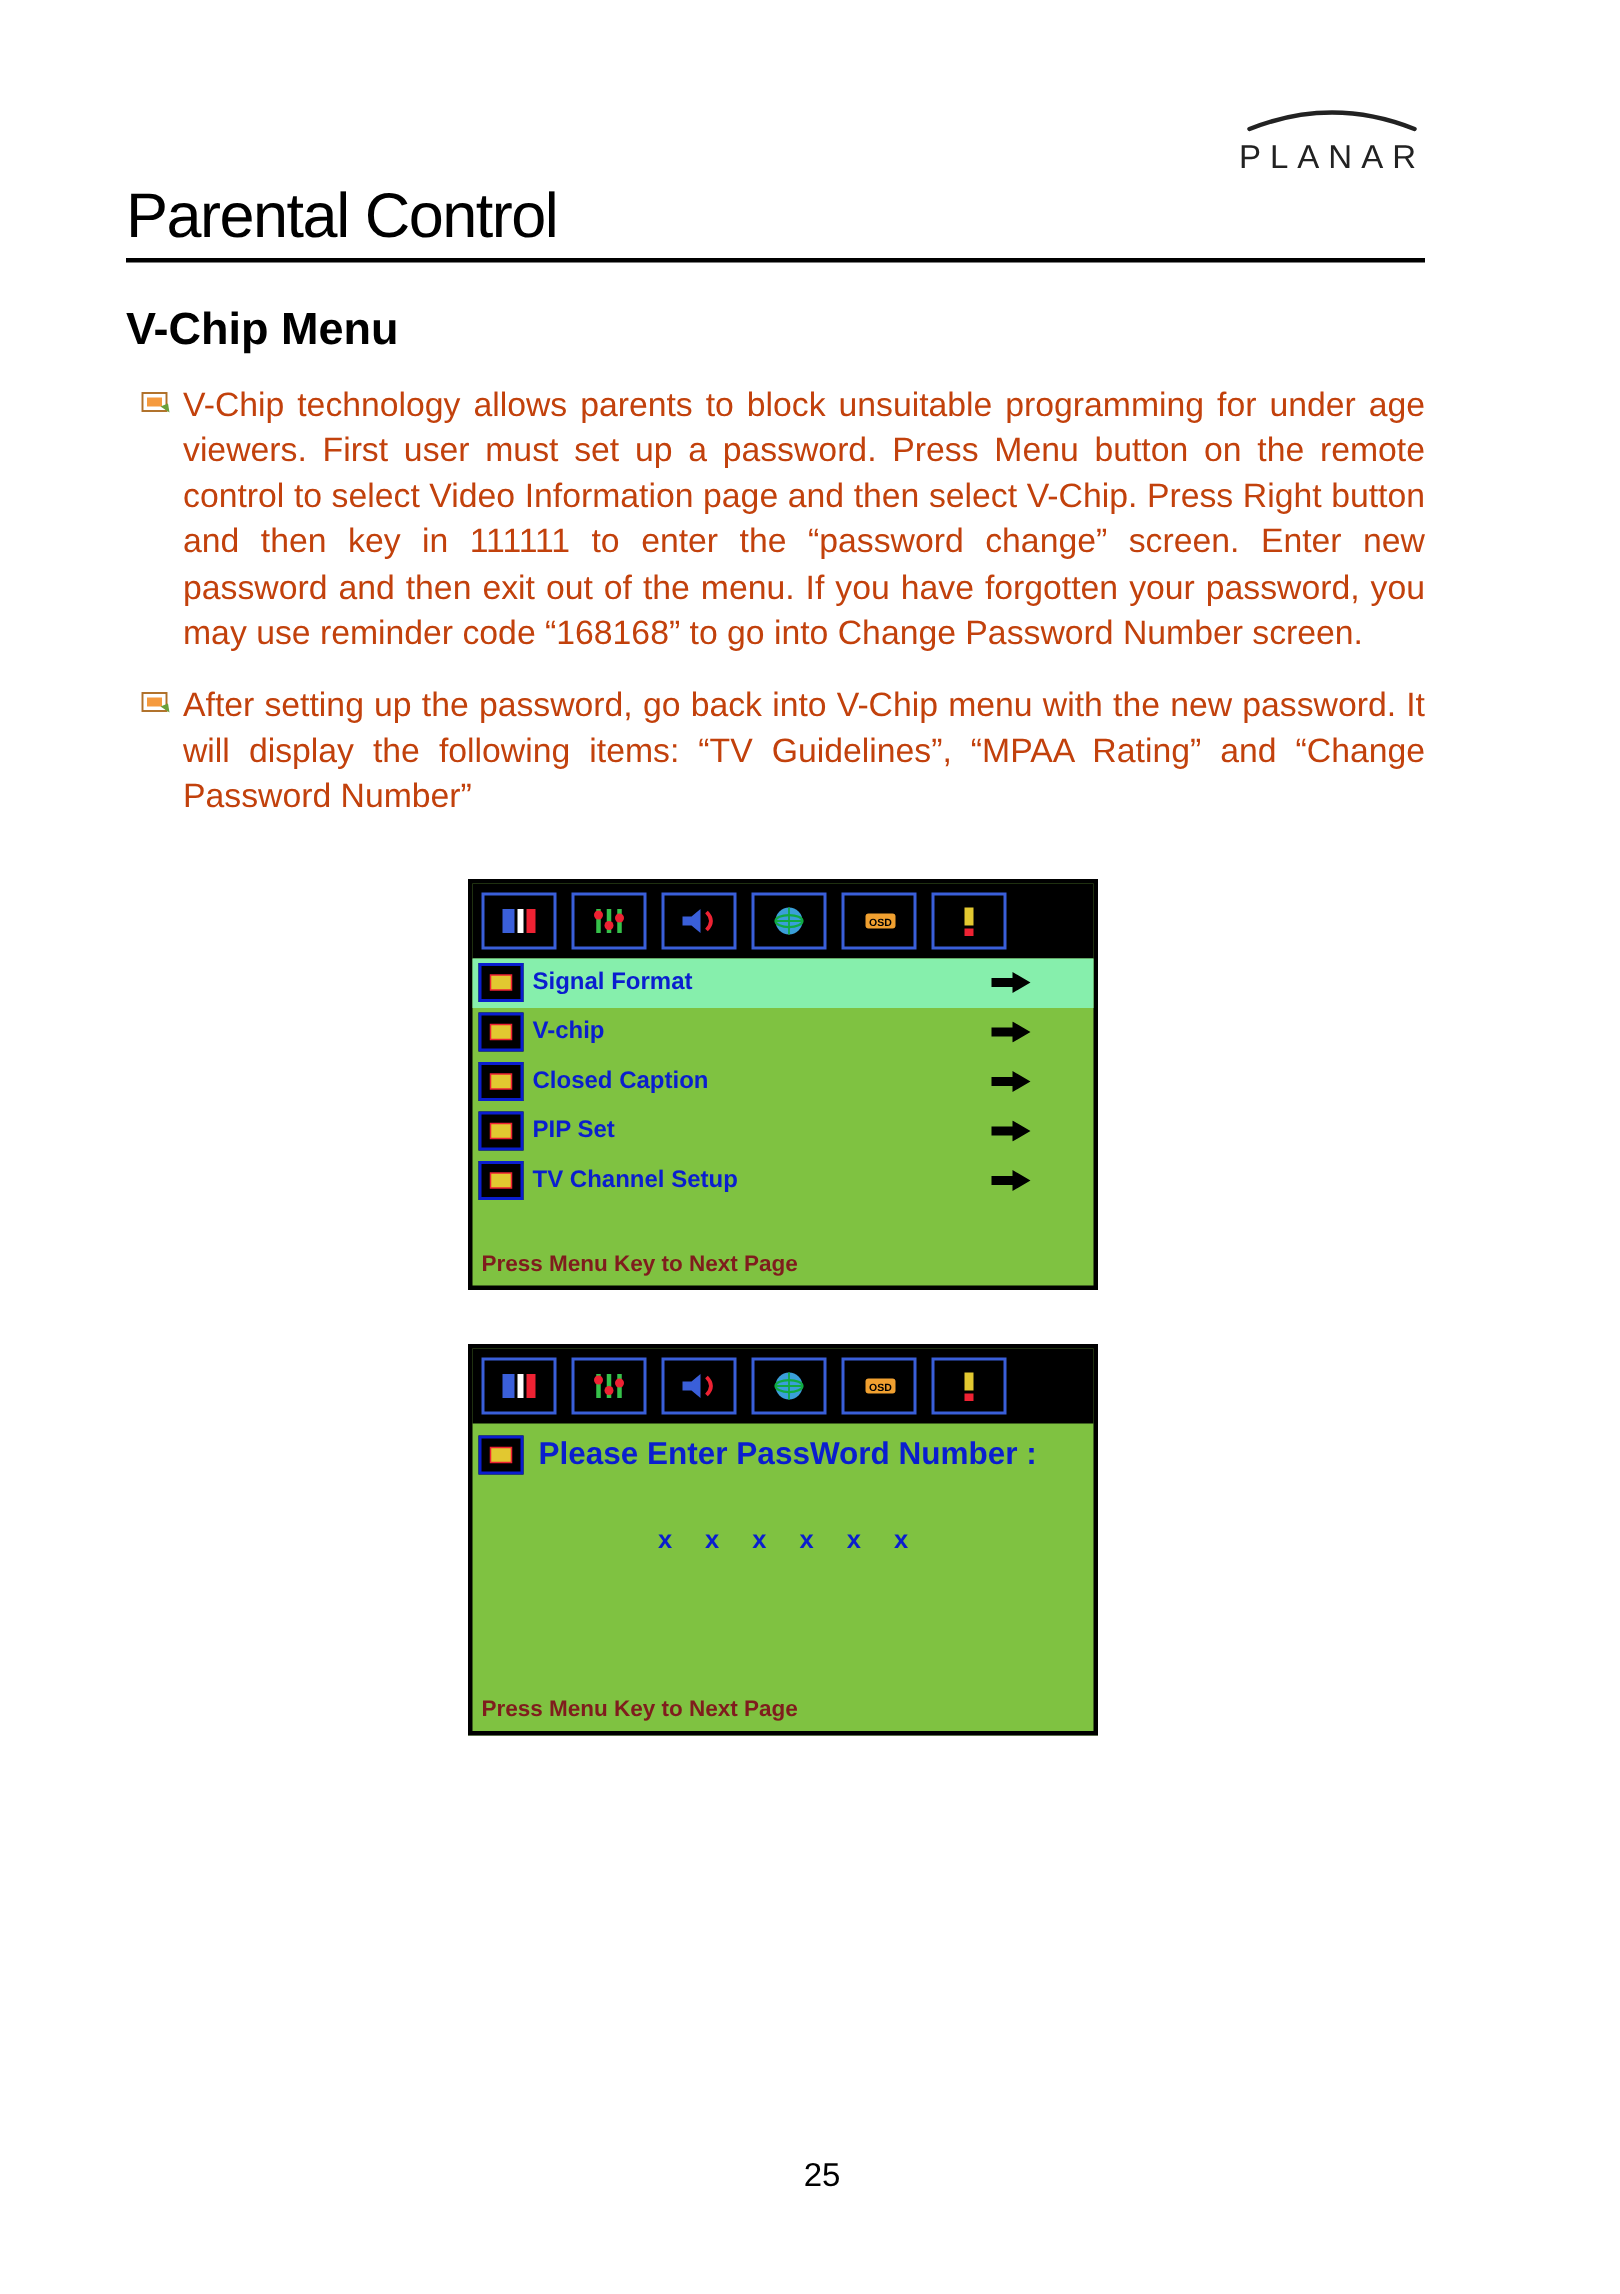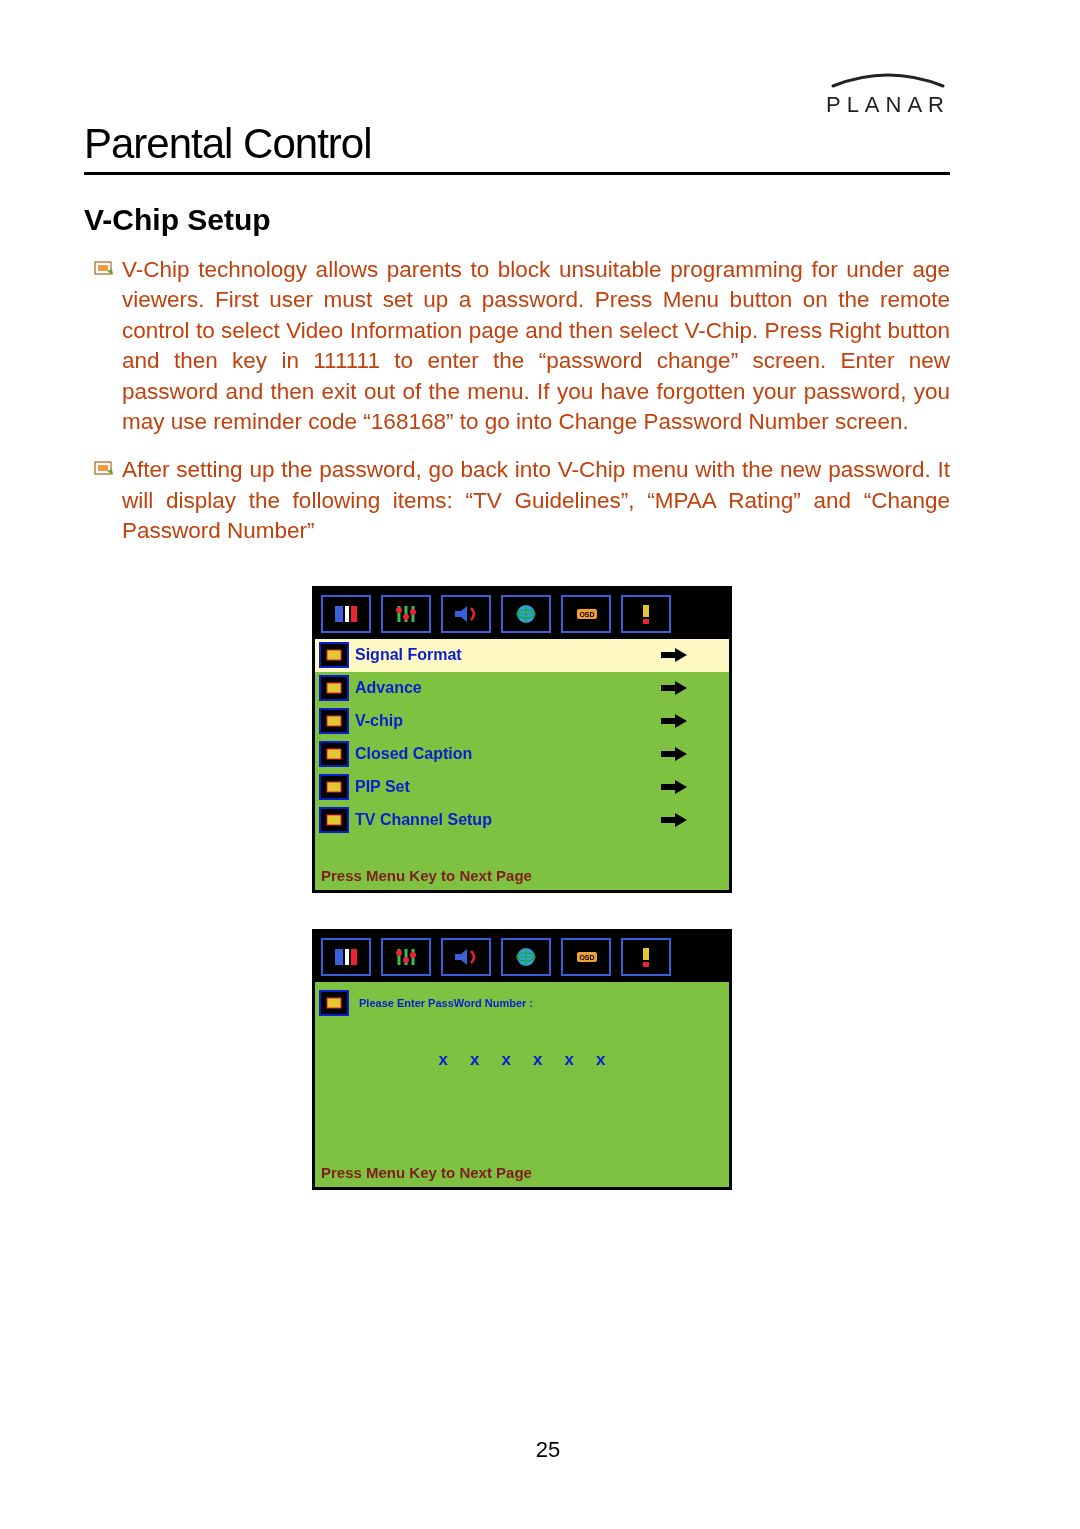--- a/index.html
+++ b/index.html
@@ -87,21 +87,21 @@
     justify-content:center;
     background: #000;
   }
   .menu-rows { }
   .menu-row {
     display:flex;
     align-items:center;
     height: 32px;
     border-bottom: 1px solid rgba(0,0,0,0);
   }
-  .menu-row.sel { background: #fef9c3; }
+  .menu-row.sel { background: #86efac; }
   .menu-row .icon-cell {
     width: 38px;
     display:flex;
     align-items:center;
     justify-content:center;
   }
   .menu-row .icon-cell .ib {
     width: 26px; height: 22px;
     border: 2px solid #0a1ecf;
     background:#000;
@@ -139,21 +139,21 @@
     padding: 2px 0 6px 4px;
   }
   .pw-head .ib2 {
     width: 26px; height:22px;
     border:2px solid #0a1ecf; background:#000;
     display:flex; align-items:center; justify-content:center;
     margin-right:10px;
   }
   .pw-head .pw-label {
     font-family: Tahoma, Arial, sans-serif;
-    font-size:11px;
+    font-size:21px;
     font-weight:bold;
     color:#0a1ecf;
   }
   .pw-digits {
     display:flex;
     gap: 22px;
     justify-content:center;
     margin: 28px 0 90px 0;
     font-family: Tahoma, Arial, sans-serif;
     font-weight:bold;
@@ -178,21 +178,21 @@
   <div class="brand">
     <svg width="120" height="20" viewBox="0 0 120 20">
       <path d="M5 16 Q60 -6 115 16" stroke="#222" stroke-width="3" fill="none" stroke-linecap="round"></path>
     </svg>
     <span>PLANAR</span>
   </div>
 
   <h1 class="section">Parental Control</h1>
   <div class="rule"></div>
 
-  <h2 class="sub">V-Chip Setup</h2>
+  <h2 class="sub">V-Chip Menu</h2>
 
   <div class="body-area">
 
     <div class="para">
       <span class="bullet-icon">
         <svg width="22" height="18" viewBox="0 0 22 18">
           <rect x="1" y="3" width="16" height="12" fill="#fff" stroke="#b07028" stroke-width="1.3"></rect>
           <rect x="4" y="6" width="10" height="6" fill="#f59a3e"></rect>
           <path d="M13 12 l6 4 l-1 -6 z" fill="#6aa03a"></path>
         </svg>
@@ -274,80 +274,65 @@
               </span>
             </div>
             <div class="menu-row">
               <span class="icon-cell">
                 <span class="ib">
                   <svg width="18" height="14">
                     <rect x="2" y="2" width="14" height="10" fill="#e2c830" stroke="#e23"></rect>
                   </svg>
                 </span>
               </span>
-              <span class="label-cell">Advance</span>
+              <span class="label-cell">V-chip</span>
               <span class="arrow-cell">
                 <svg class="arrow-svg" width="30" height="14">
                   <polygon points="2,4 16,4 16,0 28,7 16,14 16,10 2,10" fill="#000"></polygon>
                 </svg>
               </span>
             </div>
             <div class="menu-row">
               <span class="icon-cell">
                 <span class="ib">
                   <svg width="18" height="14">
                     <rect x="2" y="2" width="14" height="10" fill="#e2c830" stroke="#e23"></rect>
                   </svg>
                 </span>
               </span>
-              <span class="label-cell">V-chip</span>
+              <span class="label-cell">Closed Caption</span>
               <span class="arrow-cell">
                 <svg class="arrow-svg" width="30" height="14">
                   <polygon points="2,4 16,4 16,0 28,7 16,14 16,10 2,10" fill="#000"></polygon>
                 </svg>
               </span>
             </div>
             <div class="menu-row">
               <span class="icon-cell">
                 <span class="ib">
                   <svg width="18" height="14">
                     <rect x="2" y="2" width="14" height="10" fill="#e2c830" stroke="#e23"></rect>
                   </svg>
                 </span>
               </span>
-              <span class="label-cell">Closed Caption</span>
+              <span class="label-cell">PIP Set</span>
               <span class="arrow-cell">
                 <svg class="arrow-svg" width="30" height="14">
                   <polygon points="2,4 16,4 16,0 28,7 16,14 16,10 2,10" fill="#000"></polygon>
                 </svg>
               </span>
             </div>
             <div class="menu-row">
               <span class="icon-cell">
                 <span class="ib">
                   <svg width="18" height="14">
                     <rect x="2" y="2" width="14" height="10" fill="#e2c830" stroke="#e23"></rect>
                   </svg>
                 </span>
               </span>
-              <span class="label-cell">PIP Set</span>
-              <span class="arrow-cell">
-                <svg class="arrow-svg" width="30" height="14">
-                  <polygon points="2,4 16,4 16,0 28,7 16,14 16,10 2,10" fill="#000"></polygon>
-                </svg>
-              </span>
-            </div>
-            <div class="menu-row">
-              <span class="icon-cell">
-                <span class="ib">
-                  <svg width="18" height="14">
-                    <rect x="2" y="2" width="14" height="10" fill="#e2c830" stroke="#e23"></rect>
-                  </svg>
-                </span>
-              </span>
               <span class="label-cell">TV Channel Setup</span>
               <span class="arrow-cell">
                 <svg class="arrow-svg" width="30" height="14">
                   <polygon points="2,4 16,4 16,0 28,7 16,14 16,10 2,10" fill="#000"></polygon>
                 </svg>
               </span>
             </div>
           </div>
         <div class="osd-spacer"></div>
         <div class="osd-footer">Press Menu Key to Next Page</div>

